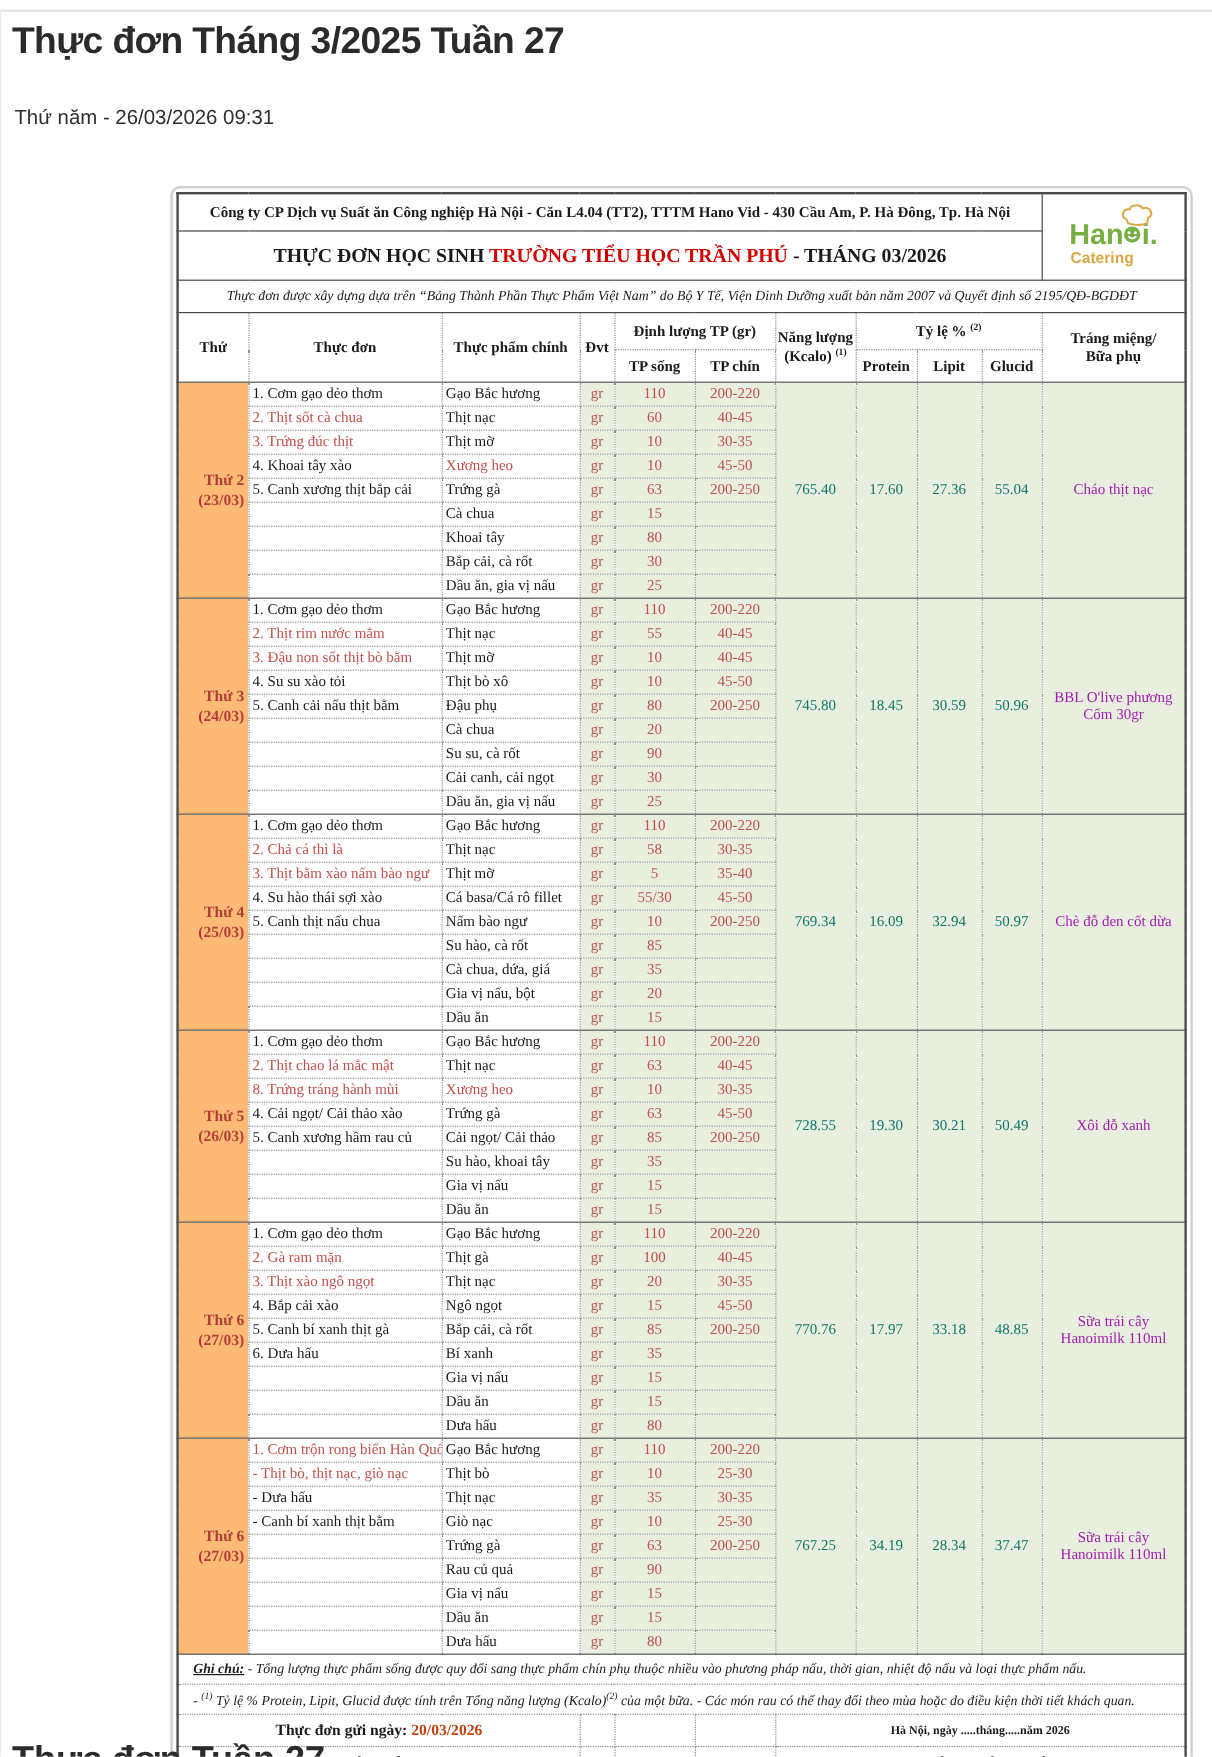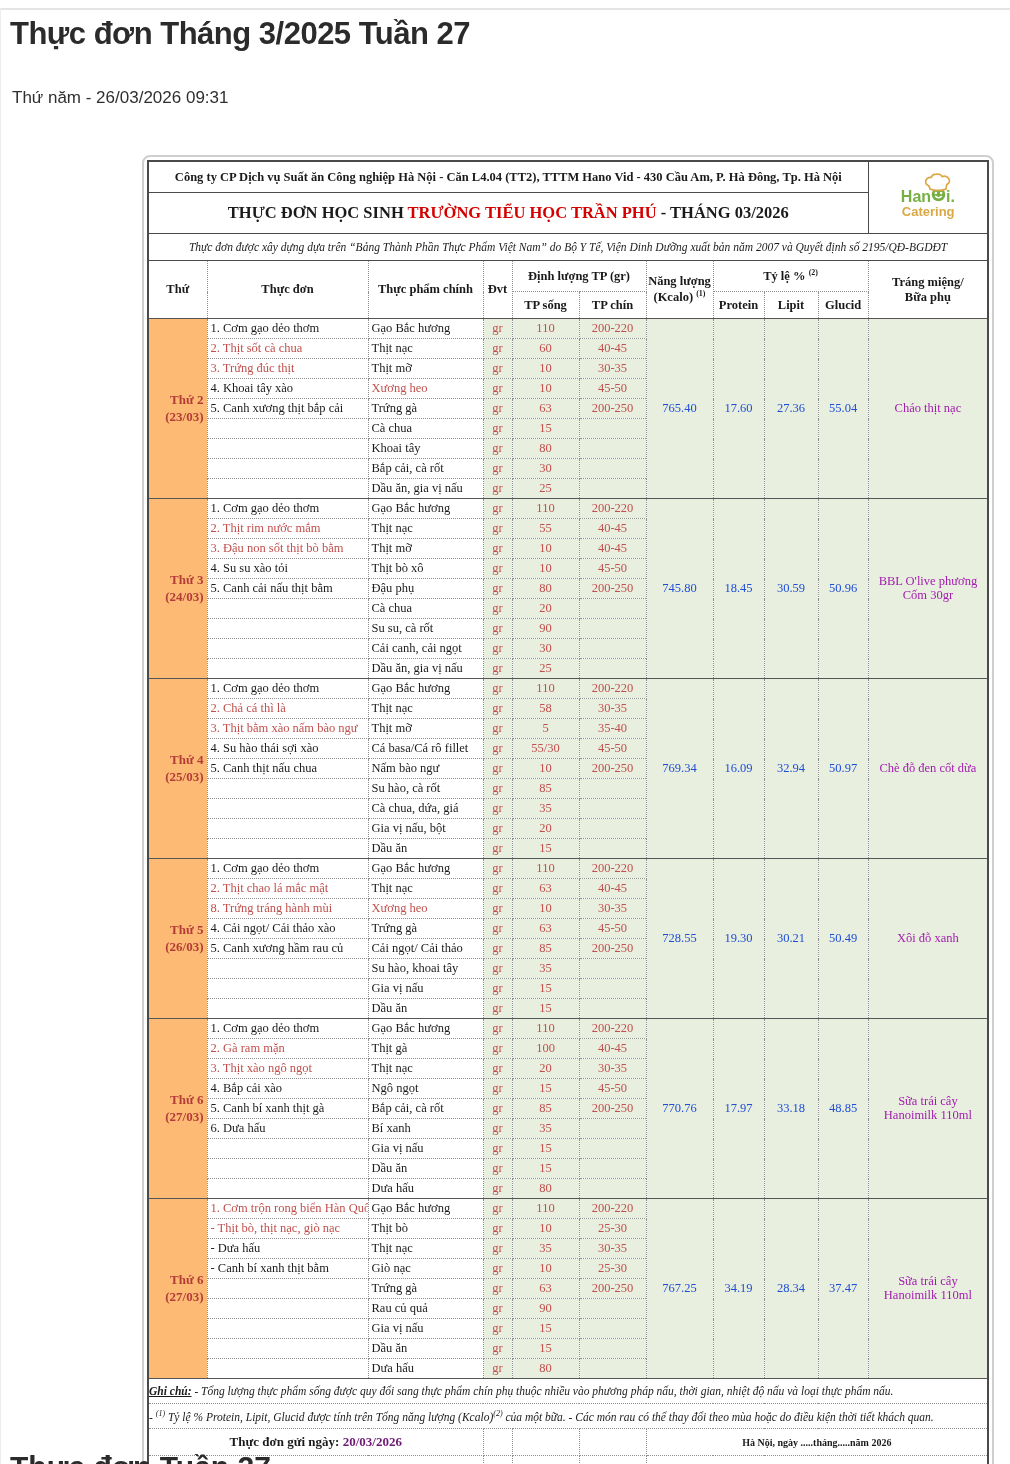--- a/index.html
+++ b/index.html
@@ -43,44 +43,44 @@
   .basis-row td { font-style:italic; font-size:11.5px; text-align:center; height:24px; padding:1px 13px; }
   .colhead th { font-weight:bold; font-size:12.5px; text-align:center; vertical-align:middle; padding:1px; }
   .colhead-a th { height:28px; }
   .colhead-b th { height:24px; }
   .menu-table sup { font-size:8px; vertical-align:super; }
 
   
   .logo-cell { vertical-align:middle; text-align:center; background:#fff; }
   .logo-wrap { position:relative; display:inline-block; padding-top:12px; }
   .hat-icon { position:absolute; top:-3px; right:2px; width:30px; height:21px; }
-  .brand { font-weight:bold; font-size:16px; color:#76b043; line-height:1; font-family:"Liberation Sans","DejaVu Sans",sans-serif; }
+  .brand { font-weight:bold; font-size:24px; color:#76b043; line-height:1; font-family:"Liberation Sans","DejaVu Sans",sans-serif; }
   .o-face { display:inline-block; width:15px; height:15px; }
   .tagline { font-size:13px; color:#dba846; text-align:left; margin-left:1px; line-height:1.1; font-family:"Liberation Sans","DejaVu Sans",sans-serif; }
 
   
   .menu-table tbody td { height:19px; font-size:12.5px; line-height:1.1; padding:0 3px; }
   tr.block-start td { border-top:1px solid #555; }
   .green { background:#e9efdf; }
   .red { color:#c0504d; }
   .day-cell { text-align:right; vertical-align:middle; background:#fdba74; }
   .day-name, .day-date { font-weight:bold; color:#b43c38; font-size:13px; line-height:1.25; }
   .menu-cell, .ing-cell { white-space:nowrap; text-align:left; }
   .unit-cell { text-align:center; color:#c0504d; }
   .qty-cell { text-align:center; color:#c0504d; }
-  .val-cell { text-align:center; vertical-align:middle; color:#1d4ed8;margin-top:28px; }
+  .val-cell { text-align:center; vertical-align:middle; color:#0f766e;margin-top:28px; }
   .dessert-cell { text-align:center; vertical-align:middle; color:#a21caf; font-size:12px; line-height:1.35; padding:0 4px; }
 
   
   tfoot tr:first-child td { border-top:1px solid #555; }
-  .note-row td { font-style:italic; font-size:11.5px; padding:2px 0; height:20px; text-align:left; }
+  .note-row td { font-style:italic; font-size:11.5px; padding:2px 12px; height:20px; text-align:left; }
   .gc { text-decoration:underline; font-weight:bold; }
   .sent-row td { height:24px; }
   .sent-cell { text-align:center; font-weight:bold; font-size:13px; }
-  .sent-date { color:#701a75; }
+  .sent-date { color:#c2410c; }
   .place-cell { text-align:center; font-weight:bold; font-size:10px; }
   .sign-row td { height:27px; }
   .sign-cell { text-align:center; font-weight:bold; font-size:13.5px; vertical-align:middle; }
 </style>
 </head>
 <body>
 
 <div class="top-rule"></div>
 <div class="left-rule"></div>
 

